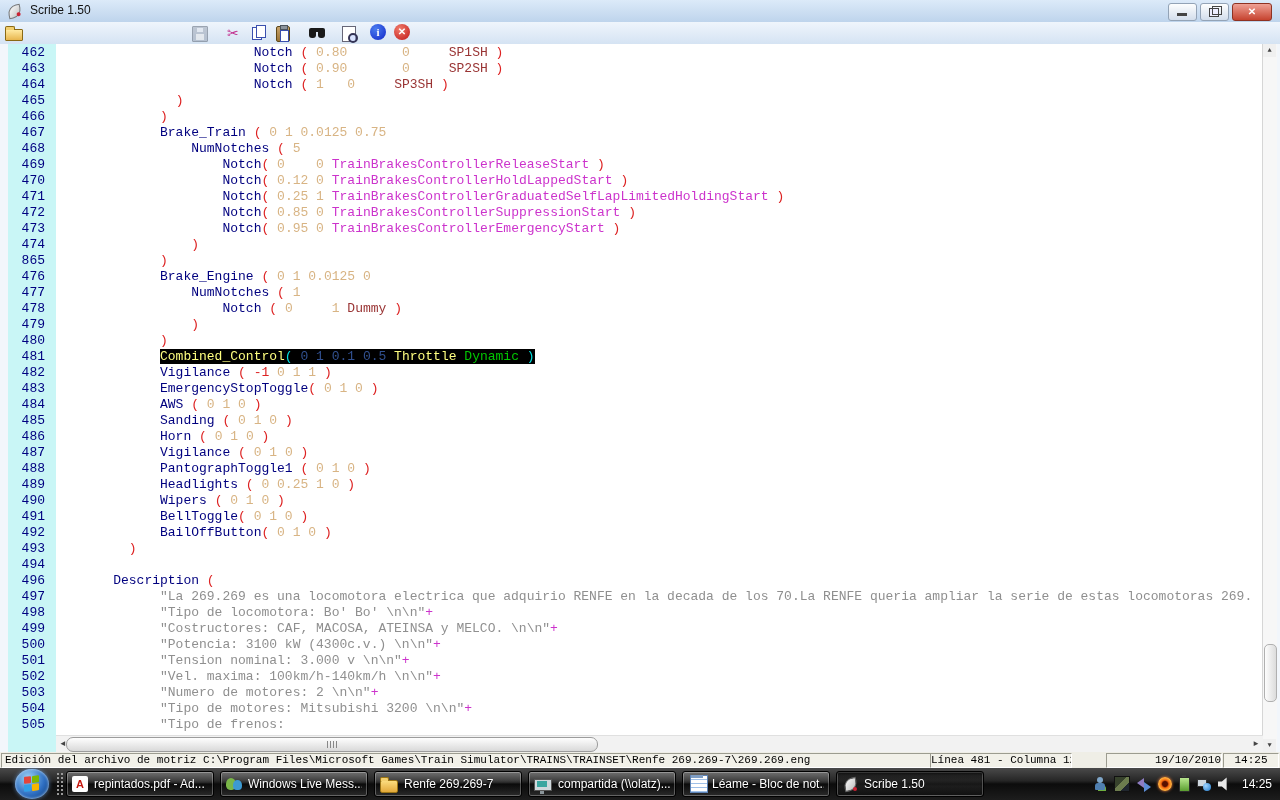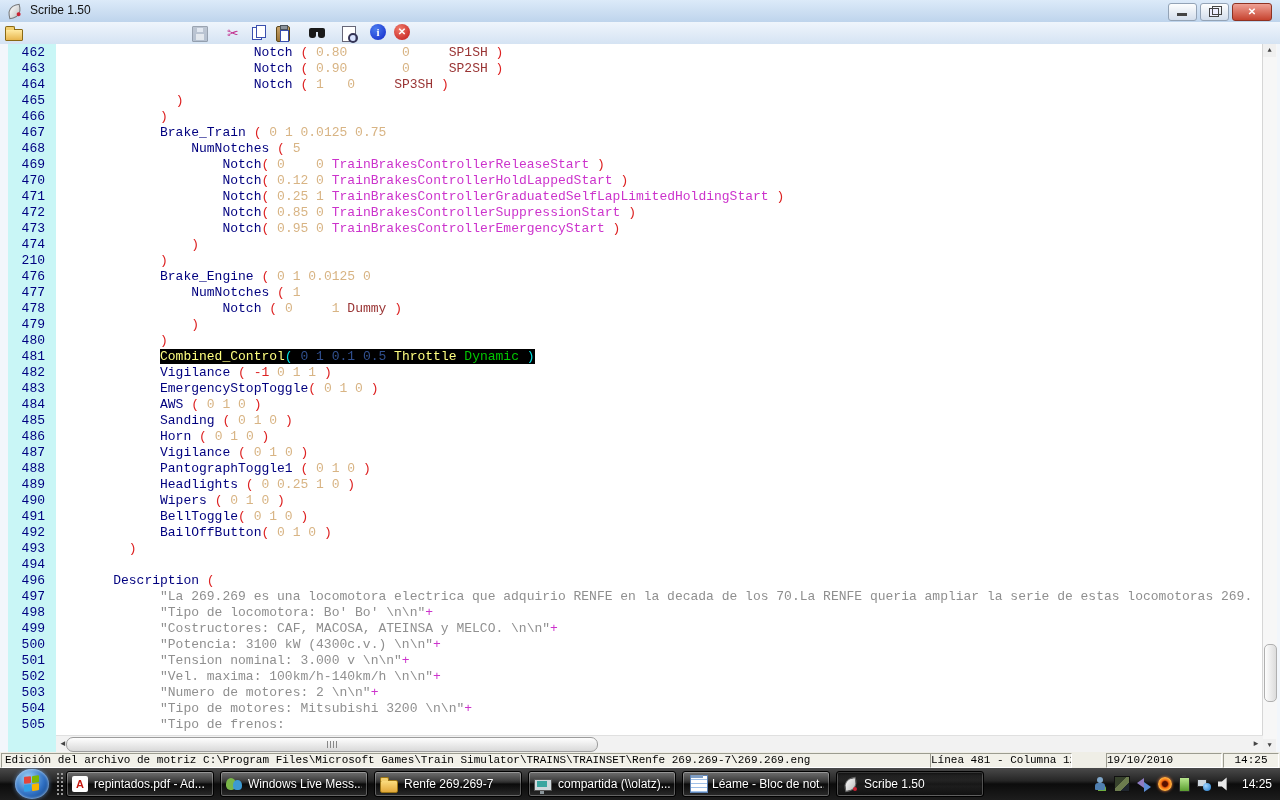--- a/index.html
+++ b/index.html
@@ -90,21 +90,21 @@
             background:linear-gradient(#fefefe,#d9d9d9);border:1px solid #9c9c9c;border-radius:7px;}
   .hs-grip{position:absolute;left:50%;top:3px;width:10px;height:7px;transform:translateX(-50%);
            background:repeating-linear-gradient(90deg,#888 0 1px,transparent 1px 3px);}
 
   
   .statusbar{position:absolute;left:0;top:752px;width:1280px;height:16px;background:#efeee6;font-size:11px;color:#000;}
   .sb-panel{position:absolute;top:1px;height:13px;line-height:13px;border:1px solid;
             border-color:#9c9c90 #fff #fff #9c9c90;background:#f2f1e9;white-space:nowrap;overflow:hidden;font-family:Liberation Mono, monospace;}
   .sb-file{left:1px;width:958px;padding-left:3px;}
   .sb-pos{left:930px;width:140px;text-align:center;}
-  .sb-date{left:1106px;width:114px;text-align:left;}
+  .sb-date{left:1106px;width:114px;text-align:right;}
   .sb-time{left:1223px;width:54px;text-align:center;}
 
   
   .taskbar{position:absolute;left:0;top:768px;width:1280px;height:32px;
            background:linear-gradient(#4a4a4a 0%,#262626 40%,#0c0c0c 50%,#1d1d1d 100%);}
   .start-orb{position:absolute;left:15px;top:1px;width:34px;height:30px;border-radius:50%;
              background:radial-gradient(circle at 38% 30%,#9cd2f7,#2f6fc2 55%,#0b3a78 95%);
              box-shadow:inset 0 0 3px #cfe8ff,0 0 4px rgba(120,180,255,.6);}
   .orb-flag{position:absolute;left:9px;top:7px;width:16px;height:16px;display:grid;
             grid-template-columns:7px 7px;grid-template-rows:7px 7px;gap:1px;transform:skewY(-6deg);}
@@ -221,21 +221,21 @@
         <div class="code-row"><span class="ln">465</span><span class="code-text"><span class="c-sp">            </span><span class="c-par">)</span></span></div>
         <div class="code-row"><span class="ln">466</span><span class="code-text"><span class="c-sp">          </span><span class="c-par">)</span></span></div>
         <div class="code-row"><span class="ln">467</span><span class="code-text"><span class="c-sp">          </span><span class="c-kw">Brake_Train</span><span class="c-sp"> </span><span class="c-par">(</span><span class="c-sp"> </span><span class="c-num">0 1 0.0125 0.75</span></span></div>
         <div class="code-row"><span class="ln">468</span><span class="code-text"><span class="c-sp">              </span><span class="c-kw">NumNotches</span><span class="c-sp"> </span><span class="c-par">(</span><span class="c-sp"> </span><span class="c-num">5</span></span></div>
         <div class="code-row"><span class="ln">469</span><span class="code-text"><span class="c-sp">                  </span><span class="c-kw">Notch</span><span class="c-par">(</span><span class="c-sp"> </span><span class="c-num">0</span><span class="c-sp">    </span><span class="c-num">0</span><span class="c-sp"> </span><span class="c-ctrl">TrainBrakesControllerReleaseStart</span><span class="c-sp"> </span><span class="c-par">)</span></span></div>
         <div class="code-row"><span class="ln">470</span><span class="code-text"><span class="c-sp">                  </span><span class="c-kw">Notch</span><span class="c-par">(</span><span class="c-sp"> </span><span class="c-num">0.12</span><span class="c-sp"> </span><span class="c-num">0</span><span class="c-sp"> </span><span class="c-ctrl">TrainBrakesControllerHoldLappedStart</span><span class="c-sp"> </span><span class="c-par">)</span></span></div>
         <div class="code-row"><span class="ln">471</span><span class="code-text"><span class="c-sp">                  </span><span class="c-kw">Notch</span><span class="c-par">(</span><span class="c-sp"> </span><span class="c-num">0.25</span><span class="c-sp"> </span><span class="c-num">1</span><span class="c-sp"> </span><span class="c-ctrl">TrainBrakesControllerGraduatedSelfLapLimitedHoldingStart</span><span class="c-sp"> </span><span class="c-par">)</span></span></div>
         <div class="code-row"><span class="ln">472</span><span class="code-text"><span class="c-sp">                  </span><span class="c-kw">Notch</span><span class="c-par">(</span><span class="c-sp"> </span><span class="c-num">0.85</span><span class="c-sp"> </span><span class="c-num">0</span><span class="c-sp"> </span><span class="c-ctrl">TrainBrakesControllerSuppressionStart</span><span class="c-sp"> </span><span class="c-par">)</span></span></div>
         <div class="code-row"><span class="ln">473</span><span class="code-text"><span class="c-sp">                  </span><span class="c-kw">Notch</span><span class="c-par">(</span><span class="c-sp"> </span><span class="c-num">0.95</span><span class="c-sp"> </span><span class="c-num">0</span><span class="c-sp"> </span><span class="c-ctrl">TrainBrakesControllerEmergencyStart</span><span class="c-sp"> </span><span class="c-par">)</span></span></div>
         <div class="code-row"><span class="ln">474</span><span class="code-text"><span class="c-sp">              </span><span class="c-par">)</span></span></div>
-        <div class="code-row"><span class="ln">210</span><span class="code-text"><span class="c-sp">          </span><span class="c-par">)</span></span></div>
+        <div class="code-row"><span class="ln">865</span><span class="code-text"><span class="c-sp">          </span><span class="c-par">)</span></span></div>
         <div class="code-row"><span class="ln">476</span><span class="code-text"><span class="c-sp">          </span><span class="c-kw">Brake_Engine</span><span class="c-sp"> </span><span class="c-par">(</span><span class="c-sp"> </span><span class="c-num">0 1 0.0125 0</span></span></div>
         <div class="code-row"><span class="ln">477</span><span class="code-text"><span class="c-sp">              </span><span class="c-kw">NumNotches</span><span class="c-sp"> </span><span class="c-par">(</span><span class="c-sp"> </span><span class="c-num">1</span></span></div>
         <div class="code-row"><span class="ln">478</span><span class="code-text"><span class="c-sp">                  </span><span class="c-kw">Notch</span><span class="c-sp"> </span><span class="c-par">(</span><span class="c-sp"> </span><span class="c-num">0</span><span class="c-sp">     </span><span class="c-num">1</span><span class="c-sp"> </span><span class="c-id">Dummy</span><span class="c-sp"> </span><span class="c-par">)</span></span></div>
         <div class="code-row"><span class="ln">479</span><span class="code-text"><span class="c-sp">              </span><span class="c-par">)</span></span></div>
         <div class="code-row"><span class="ln">480</span><span class="code-text"><span class="c-sp">          </span><span class="c-par">)</span></span></div>
         <div class="code-row"><span class="ln">481</span><span class="code-text"><span class="c-sp">          </span><span class="selection"><span class="c-kw">Combined_Control</span><span class="c-par">(</span><span class="c-sp"> </span><span class="c-num">0 1 0.1 0.5</span><span class="c-sp"> </span><span class="c-kw">Throttle</span><span class="c-sp"> </span><span class="c-ctrl">Dynamic</span><span class="c-sp"> </span><span class="c-par">)</span></span></span></div>
         <div class="code-row"><span class="ln">482</span><span class="code-text"><span class="c-sp">          </span><span class="c-kw">Vigilance</span><span class="c-sp"> </span><span class="c-par">(</span><span class="c-sp"> </span><span class="c-par">-1</span><span class="c-sp"> </span><span class="c-num">0 1 1</span><span class="c-sp"> </span><span class="c-par">)</span></span></div>
         <div class="code-row"><span class="ln">483</span><span class="code-text"><span class="c-sp">          </span><span class="c-kw">EmergencyStopToggle</span><span class="c-par">(</span><span class="c-sp"> </span><span class="c-num">0 1 0</span><span class="c-sp"> </span><span class="c-par">)</span></span></div>
         <div class="code-row"><span class="ln">484</span><span class="code-text"><span class="c-sp">          </span><span class="c-kw">AWS</span><span class="c-sp"> </span><span class="c-par">(</span><span class="c-sp"> </span><span class="c-num">0 1 0</span><span class="c-sp"> </span><span class="c-par">)</span></span></div>
         <div class="code-row"><span class="ln">485</span><span class="code-text"><span class="c-sp">          </span><span class="c-kw">Sanding</span><span class="c-sp"> </span><span class="c-par">(</span><span class="c-sp"> </span><span class="c-num">0 1 0</span><span class="c-sp"> </span><span class="c-par">)</span></span></div>

